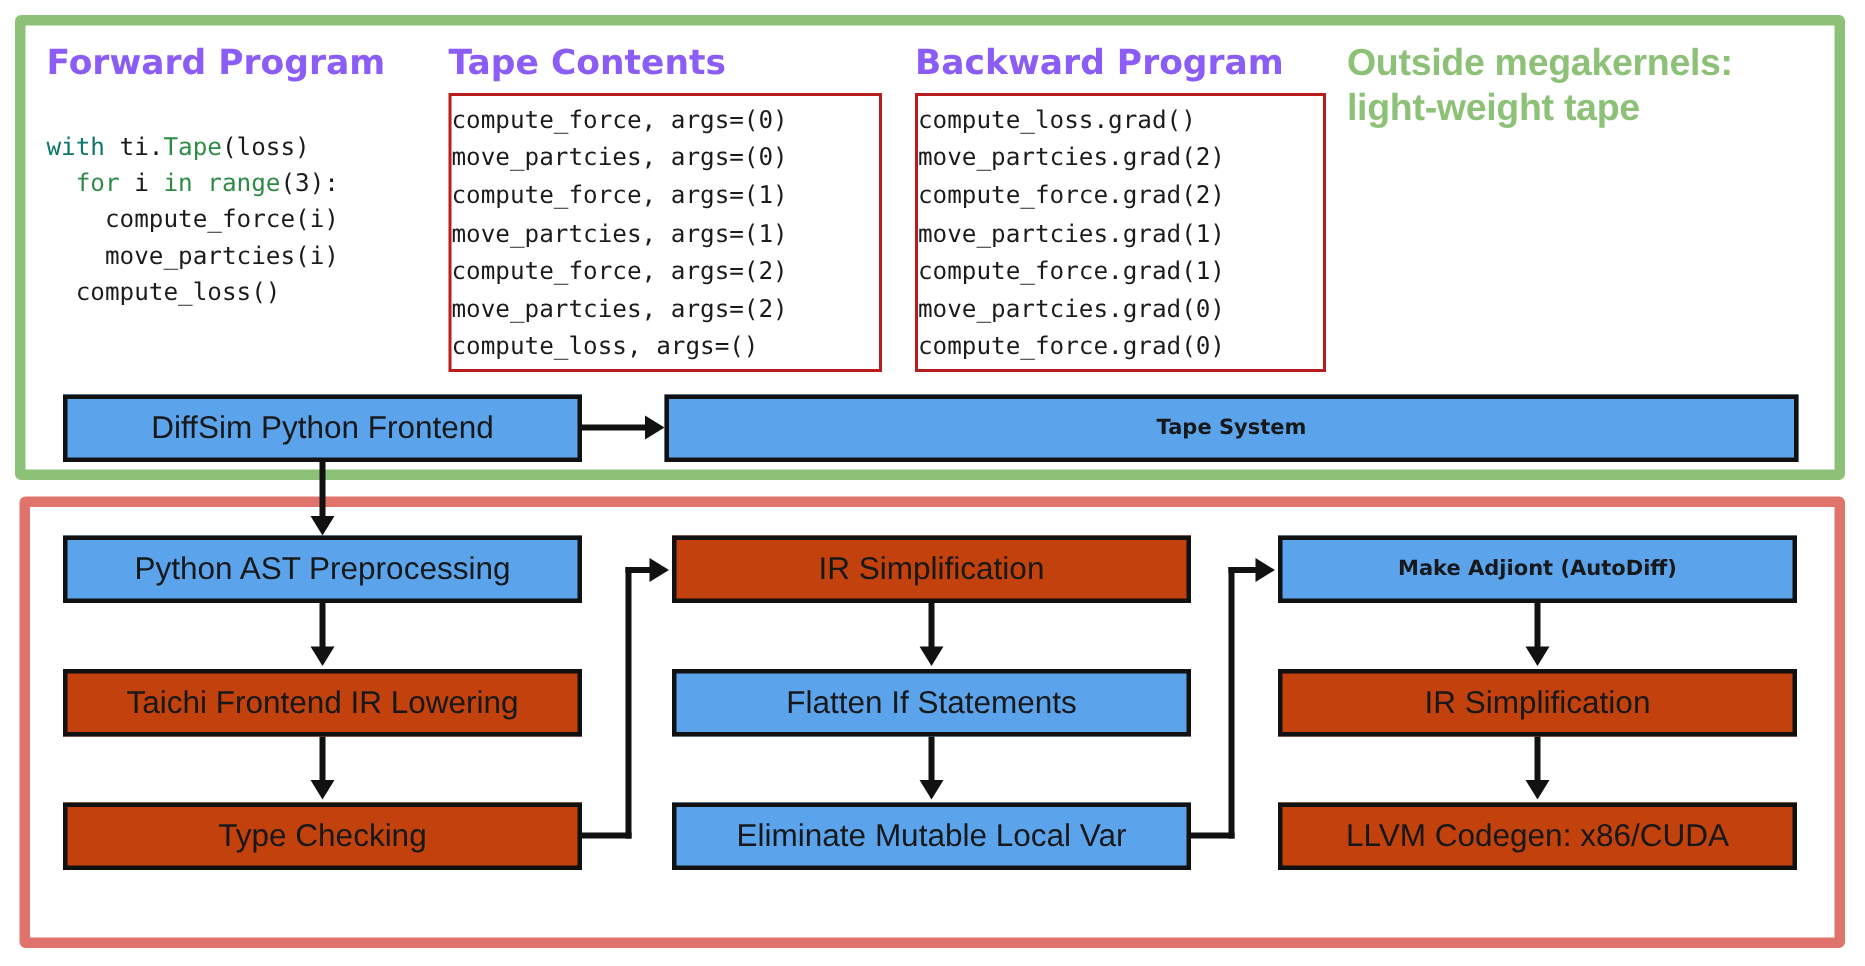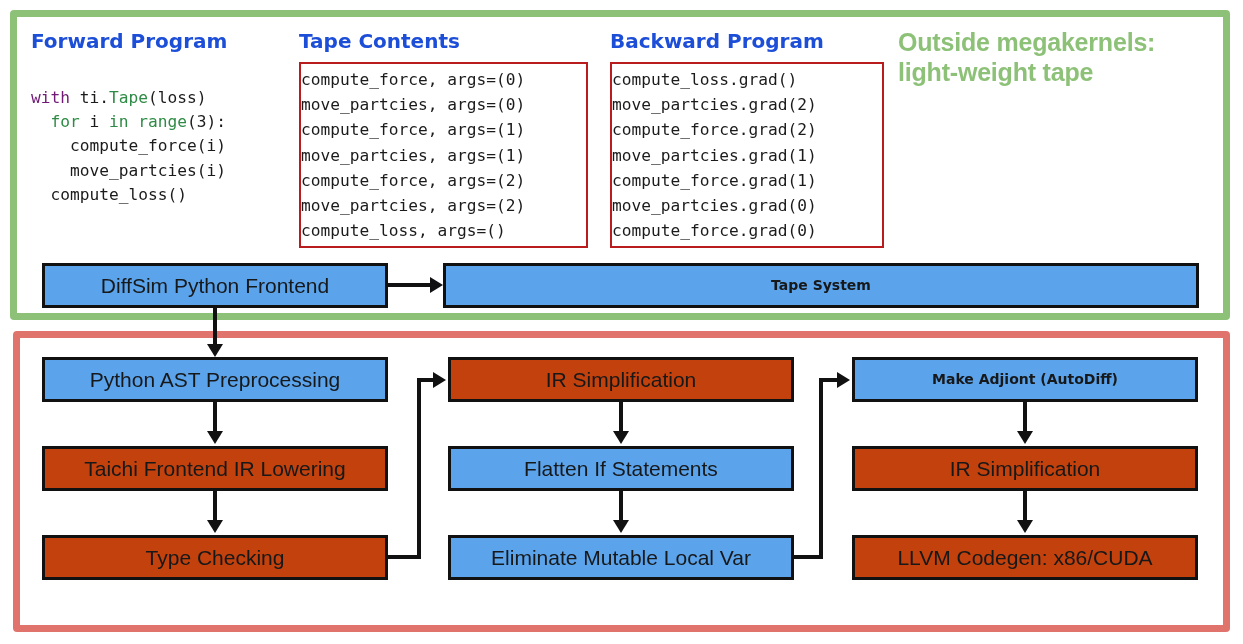--- a/index.html
+++ b/index.html
@@ -53,22 +53,22 @@
     left: 707px; top: 601px;
     color: #E0736B;
     text-align: left;
   }
 
   
   .col-head {
     position: absolute;
     font-family: "DejaVu Sans", sans-serif;
     font-weight: bold;
-    font-size: 20px;
-    color: #1d4ed8;
+    font-size: 23px;
+    color: #8b5cf6;
     white-space: nowrap;
   }
   #head-forward  { left: 31px;  top: 29px; }
   #head-tape     { left: 299px; top: 29px; }
   #head-backward { left: 610px; top: 29px; }
 
   
   .code {
     position: absolute;
     font-family: "DejaVu Sans Mono", monospace;
@@ -157,21 +157,21 @@
 
 <div id="canvas">
 
   <div class="region" id="region-outside" style="border-color: rgb(140, 193, 119);"></div>
   <div class="region" id="region-inside" style="border-color: rgb(224, 115, 107);"></div>
 
   <div class="annot" id="annot-outside" style="color: rgb(140, 193, 119);">Outside megakernels:
 light-weight tape</div>
 
   <div class="col-head" id="head-forward">Forward Program</div>
-  <div class="code" id="code-forward"><span class="kw" style="color: #701a75; margin-top: 11px;">with</span> ti.<span class="kw" style="color: rgb(46, 139, 69);">Tape</span>(loss)
+  <div class="code" id="code-forward"><span class="kw" style="color: #0f766e; margin-top: 11px;">with</span> ti.<span class="kw" style="color: rgb(46, 139, 69);">Tape</span>(loss)
   <span class="kw" style="color: rgb(46, 139, 69);">for</span> i <span class="kw" style="color: rgb(46, 139, 69);">in range</span>(3):
     compute_force(i)
     move_partcies(i)
   compute_loss()</div>
 
   <div class="col-head" id="head-tape">Tape Contents</div>
   <div class="listbox" id="box-tape">
     <div class="code">compute_force, args=(0)
 move_partcies, args=(0)
 compute_force, args=(1)

